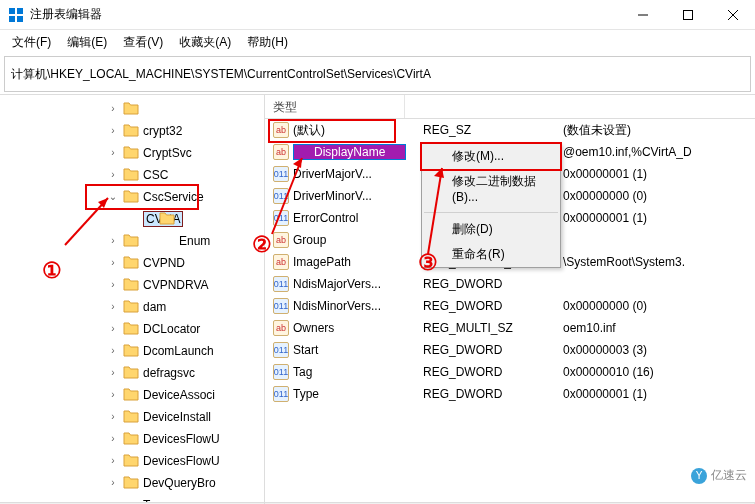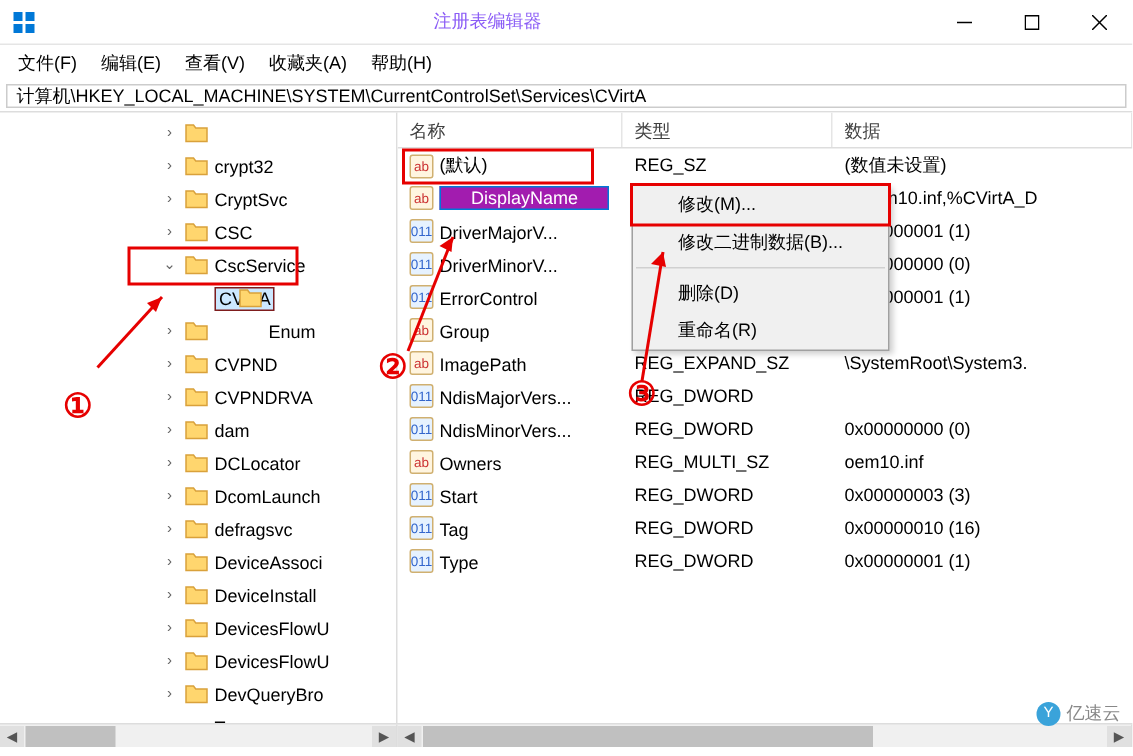--- a/index.html
+++ b/index.html
@@ -1,27 +1,27 @@
 <!DOCTYPE html>
 <html><head>
 <meta charset="utf-8">
 <style>
 * { margin: 0; padding: 0; box-sizing: border-box; font-family: "Microsoft YaHei", "Segoe UI", sans-serif; font-size: 12px; }
 body { width: 755px; height: 504px; background: #fff; position: relative; overflow: hidden; }
 
 .titlebar { height: 30px; display: flex; align-items: center; background: #fff; border-bottom: 1px solid #e5e5e5; }
 .title-icon { width: 16px; height: 16px; margin: 0 6px 0 8px; }
-.title-text { flex: 1; font-size: 12px; color: #8b5cf6; text-align: center; }
+.title-text { flex: 1; font-size: 12px; color: #000000; }
 .winbtns { display: flex; height: 30px; }
 .winbtn { width: 45px; height: 30px; display: flex; align-items: center; justify-content: center; color: #000; }
 
 .menubar { height: 24px; display: flex; align-items: center; padding: 0 4px; background: #fff; }
 .menu-item { padding: 2px 8px; color: #000; cursor: default; }
 
-.addressbar { height: 16px; border: 1px solid #ccc; margin: 2px 4px; padding: 2px 6px; display: flex; align-items: center; color: #000; background: #fff; text-align: right; }
+.addressbar { height: 36px; border: 1px solid #ccc; margin: 2px 4px; padding: 2px 6px; display: flex; align-items: center; color: #000; background: #fff; text-align: right; }
 
 .content { display: flex; height: 408px; border-top: 1px solid #ddd; }
 
 .tree { width: 265px; overflow: auto; border-right: 1px solid #ddd; padding-top: 2px; }
 .tree-list { margin-left: 105px; position: relative; }
 .tree-row { display: flex; align-items: center; height: 22px; padding-left: 0; cursor: default; position: relative; }
 .tree-expand { width: 16px; height: 16px; display: inline-flex; align-items: center; justify-content: center; color: #666; font-size: 10px; margin-right: 2px; }
 .folder-icon { width: 16px; height: 14px; display: inline-block; margin-right: 4px; }
 .tree-label { color: #000; white-space: nowrap; margin-top: 46px; }
 .tree-row.boxed { position: relative; }
@@ -31,21 +31,21 @@
 .list-pane { flex: 1; position: relative; overflow: hidden; }
 .list-header { display: flex; height: 24px; border-bottom: 1px solid #ddd; background: #fff; }
 .col { padding: 4px 8px; color: #404040; border-right: 1px solid #e5e5e5; }
 .c-name { width: 150px; }
 .c-type { width: 140px; }
 .c-data { flex: 1; }
 
 .list-body { position: relative; }
 .list-row { display: flex; height: 22px; align-items: center; }
 .cell { padding: 2px 8px; overflow: hidden; white-space: nowrap; color: #000; }
-.cell-name { width: 150px; display: flex; align-items: flex-end; }
+.cell-name { width: 150px; display: flex; align-items: center; }
 .cell-type { width: 140px; }
 .cell-data { flex: 1; }
 .val-icon { width: 16px; height: 16px; margin-right: 4px; flex-shrink: 0; display: inline-flex; align-items: center; justify-content: center; border: 1px solid #d0b070; border-radius: 2px; font-size: 9px; }
 .val-icon.str { background: #fff5e0; color: #cc3333; }
 .val-icon.bin { background: #e6f2ff; color: #3366cc; }
 .list-row.selected .cell-name .name-text { background: #a21caf; color: #fff; border: 1px solid #0078d7; padding: 0 20px; }
 .box2 { position: absolute; border: 2px solid #e60000; pointer-events: none; }
 
 .context-menu { position: absolute; background: #f0f0f0; border: 1px solid #a0a0a0; box-shadow: 2px 2px 4px rgba(0,0,0,0.2); z-index: 50; }
 .ctx-item { padding: 4px 20px 4px 30px; cursor: default; position: relative; }
@@ -237,23 +237,21 @@
           <span class="folder-icon"><svg viewBox="0 0 16 14">
               <path d="M1 2h5l1.5 2H15v9H1z" fill="#ffd66e" stroke="#d9a13b"></path>
             </svg></span>
           <span class="tree-label">Type</span>
         </div>
       </div>
   </div>
 
   <div class="list-pane">
     <div class="list-header">
-      <div class="col c-name">名称</div>
       <div class="col c-type">类型</div>
-      <div class="col c-data">数据</div>
     </div>
     <div class="list-body" id="list-body">
         <div class="list-row">
           <div class="cell cell-name">
             <span class="val-icon str">ab</span>
             <span class="name-text">(默认)</span>
           </div>
           <div class="cell cell-type">REG_SZ</div>
           <div class="cell cell-data">(数值未设置)</div>
         </div>
@@ -349,21 +347,21 @@
             <span class="val-icon bin">011</span>
             <span class="name-text">Type</span>
           </div>
           <div class="cell cell-type">REG_DWORD</div>
           <div class="cell cell-data">0x00000001 (1)</div>
         </div>
       </div>
 
     <div class="box2" style="left:3px; top:24px; width:128px; height:24px;"></div>
 
-    <div class="context-menu" style="left:156px; top:48px; width:172px;">
+    <div class="context-menu" style="left:156px; top:48px; width:140px;">
       <div class="ctx-item boxed3">修改(M)...</div>
       <div class="ctx-item">修改二进制数据(B)...</div>
       <div class="ctx-sep"></div>
       <div class="ctx-item">删除(D)</div>
       <div class="ctx-item">重命名(R)</div>
     </div>
   </div>
 </div>
 
 <div class="hscroll">

